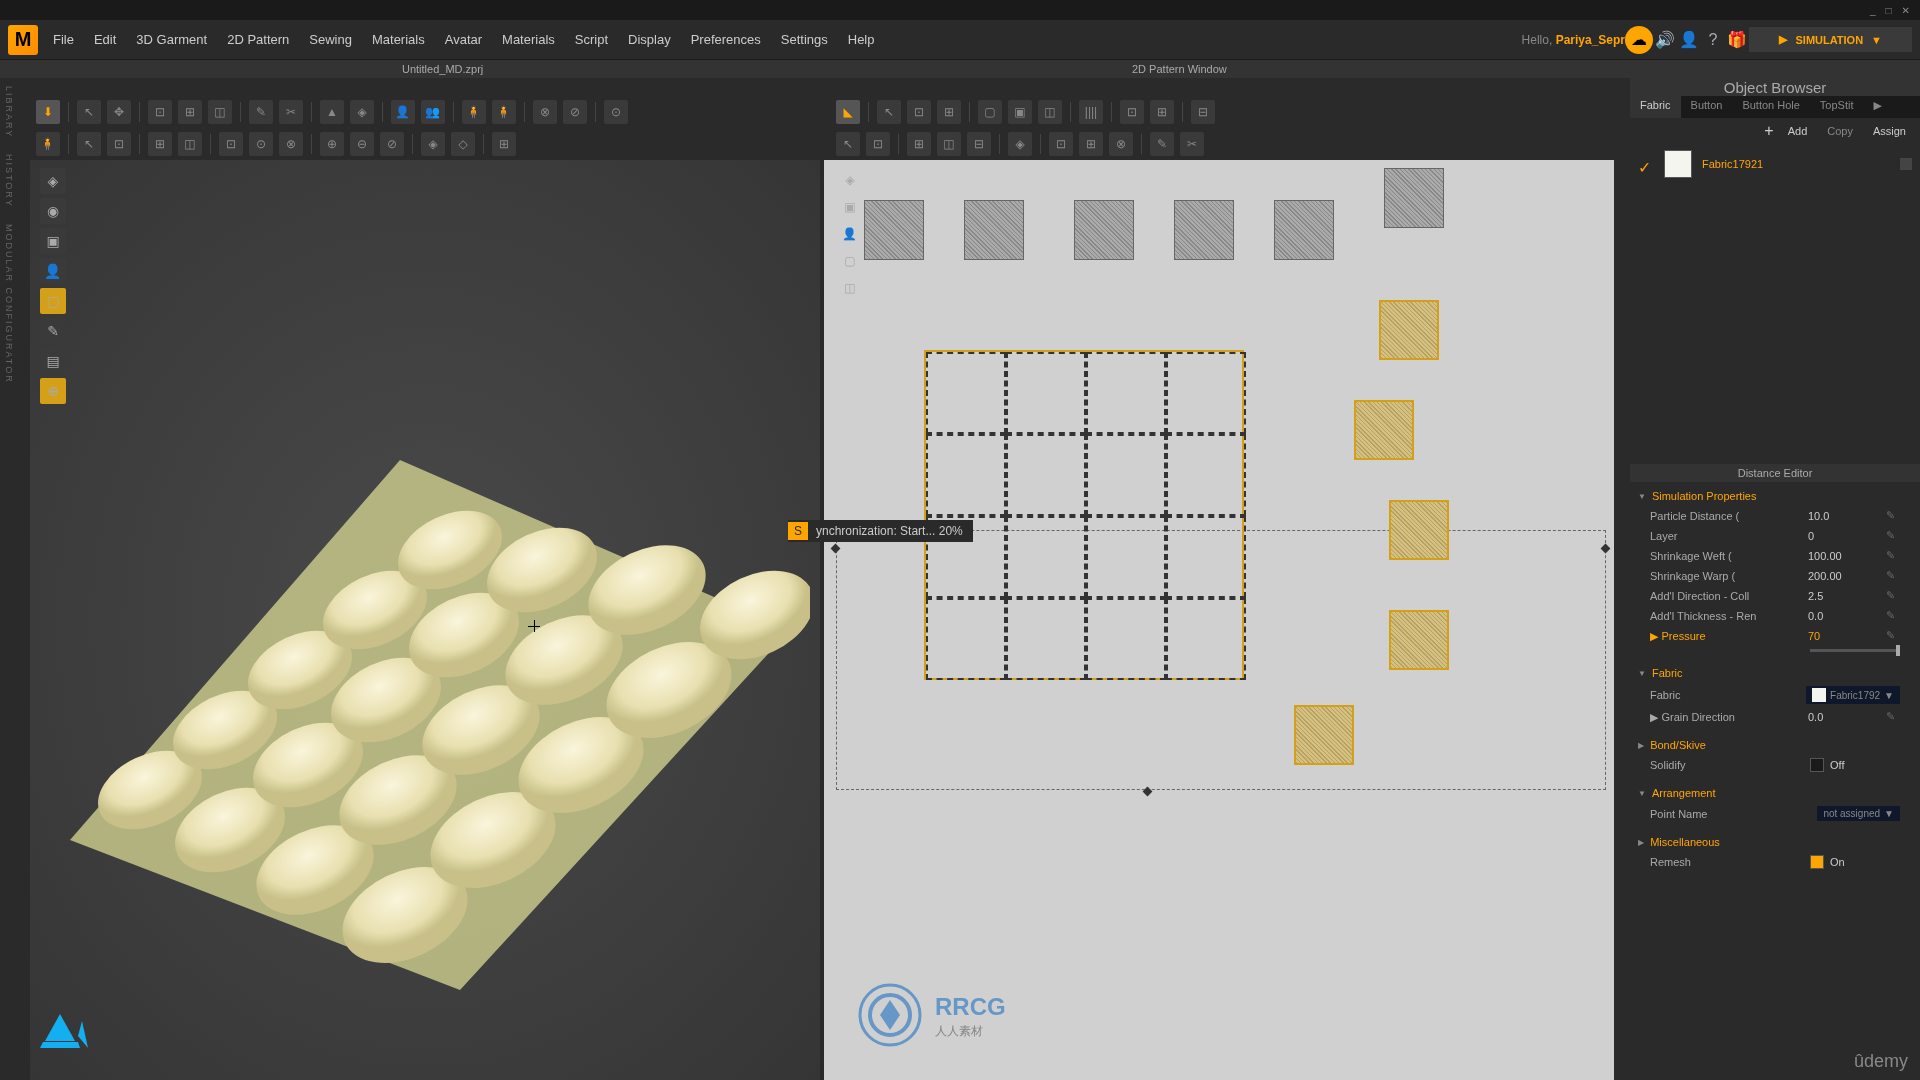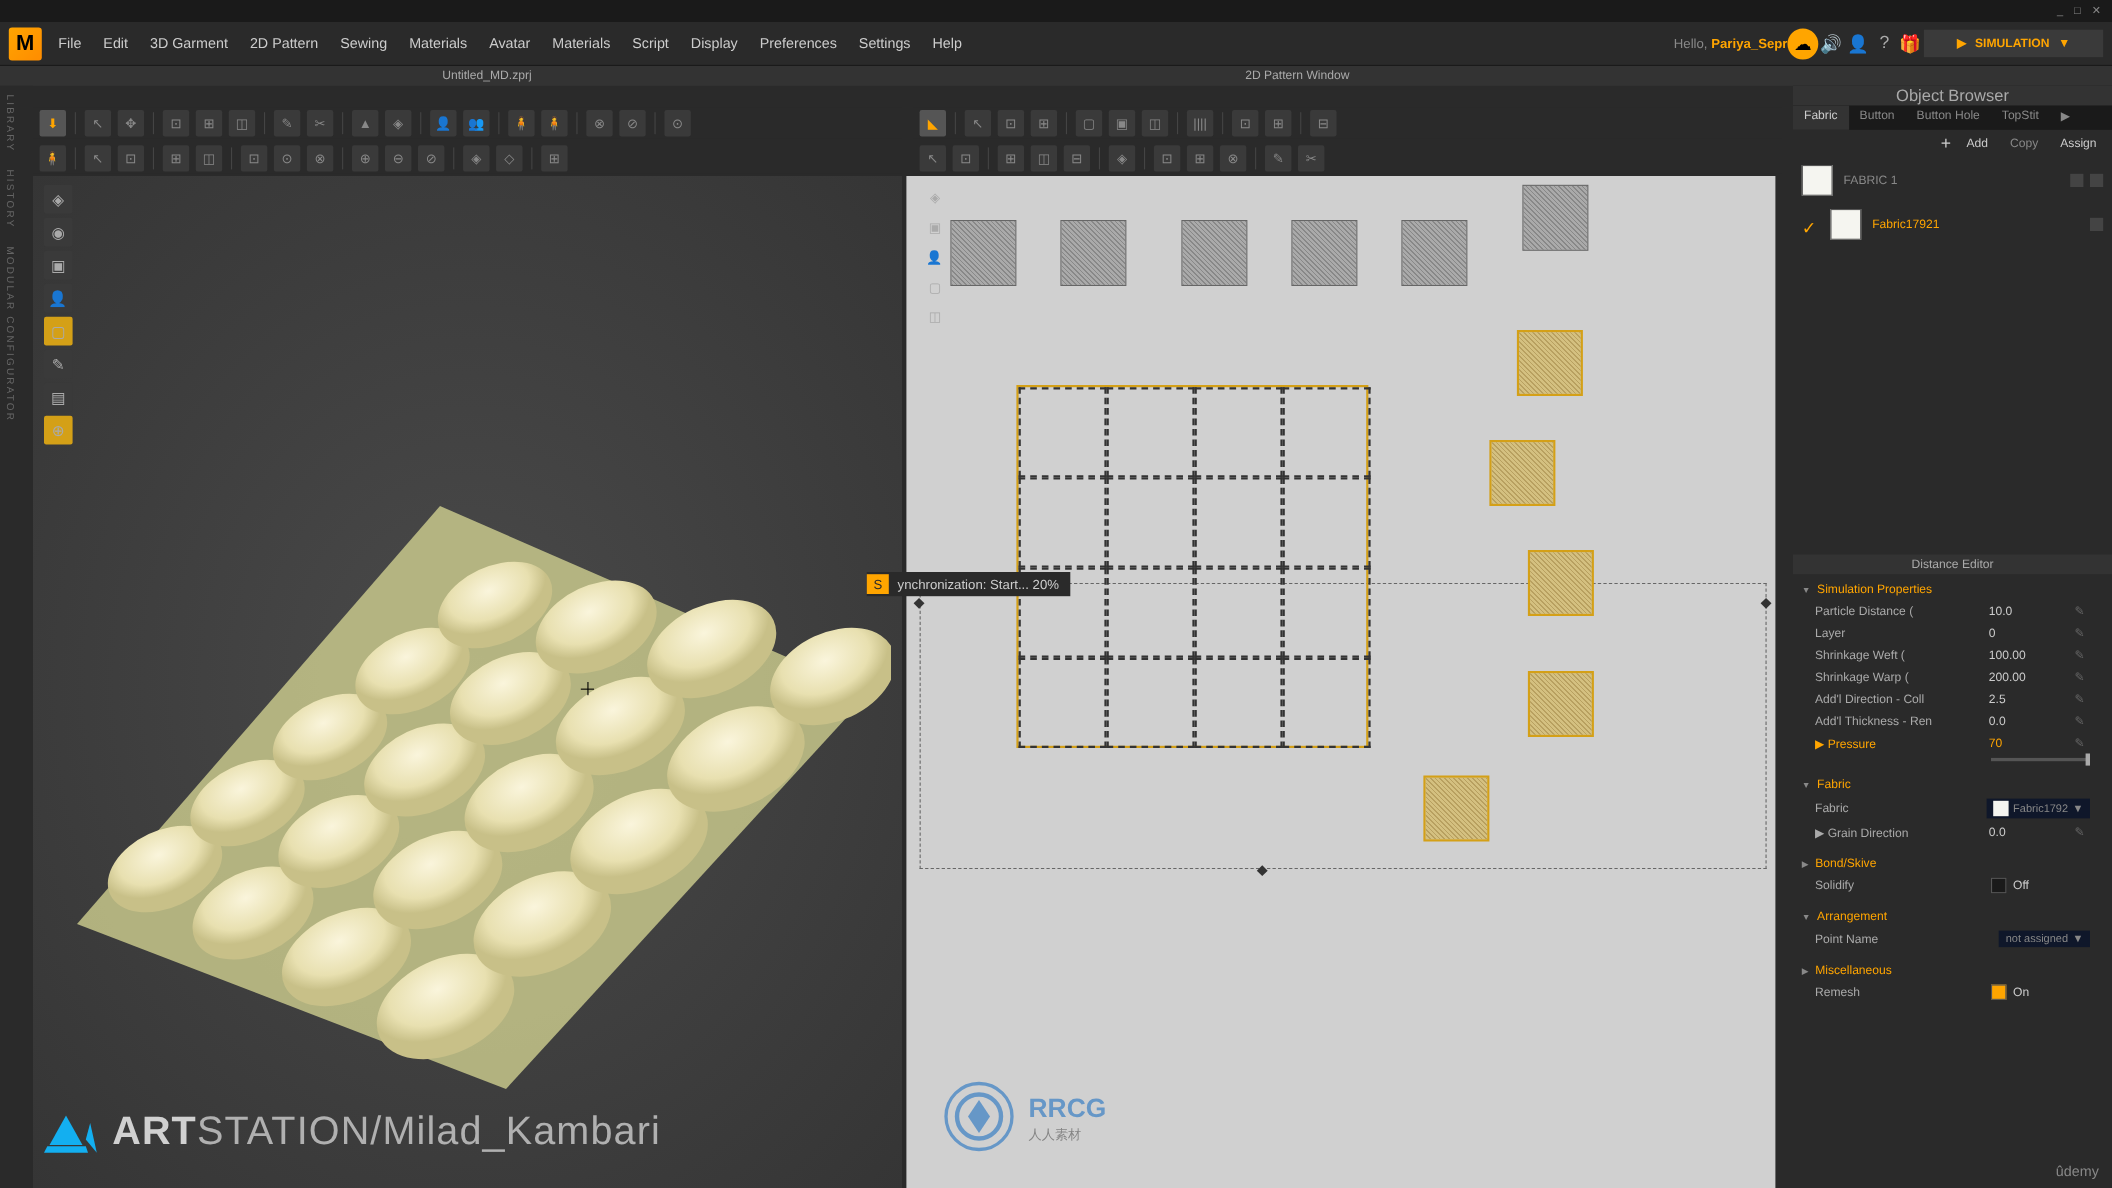--- a/index.html
+++ b/index.html
@@ -100,21 +100,21 @@
     .prop-checkbox.checked { background: #ffa500; }
     .prop-slider { width: 90px; height: 3px; background: #555; position: relative; margin-left: 8px; }
     .prop-slider::after { content: ""; position: absolute; right: 0; top: -4px; width: 4px; height: 11px; background: #aaa; }
     
     .watermark { position: absolute; bottom: 30px; left: 40px; display: flex; align-items: center; gap: 12px; z-index: 30; }
     .artstation-logo { width: 50px; height: 44px; }
     .watermark-text { font-size: 36px; color: #b0b0b0; letter-spacing: 1px; }
     .watermark-bold { font-weight: bold; color: #d0d0d0; }
     
     .watermark-2 { position: absolute; bottom: 30px; left: 855px; width: 200px; height: 70px; z-index: 30; opacity: 0.7; }
-    .udemy-logo { position: absolute; bottom: 8px; right: 12px; font-size: 13px; color: #888; z-index: 30; }
+    .udemy-logo { position: absolute; bottom: 8px; right: 12px; font-size: 18px; color: #888; z-index: 30; }
   </style>
 </head>
 <body>
 
 <div class="title-bar">
   <span>_</span>
   <span>□</span>
   <span>✕</span>
 </div>
 
@@ -374,28 +374,20 @@
     <div class="panel-tab">▶</div>
   </div>
   <div class="panel-toolbar">
     <span style="color:#ccc;">+</span>
     <span class="panel-btn active">Add</span>
     <span class="panel-btn">Copy</span>
     <span class="panel-btn active">Assign</span>
   </div>
 
   <div class="fabric-item">
-    <div class="fabric-swatch"></div>
-    <span class="fabric-name">FABRIC 1</span>
-    <div class="fabric-icons">
-      <div class="fabric-icon-small"></div>
-      <div class="fabric-icon-small"></div>
-    </div>
-  </div>
-  <div class="fabric-item">
     <span class="fabric-check">✓</span>
     <div class="fabric-swatch"></div>
     <span class="fabric-name active">Fabric17921</span>
     <div class="fabric-icons">
       <div class="fabric-icon-small"></div>
     </div>
   </div>
 
   <div class="property-editor">
     <div class="prop-header">Distance Editor</div>
@@ -487,23 +479,20 @@
     </div>
   </div>
 </div>
 
 <div class="watermark">
   <svg class="artstation-logo" viewBox="0 0 50 44">
     <polygon points="5,35 35,35 20,8" fill="#13aff0"></polygon>
     <polygon points="0,42 40,42 38,36 3,36" fill="#13aff0"></polygon>
     <polygon points="38,30 48,42 42,15" fill="#13aff0"></polygon>
   </svg>
-  <span class="watermark-text">
-    <span class="watermark-bold">ART</span><span>STATION</span><span>/Milad_Kambari</span>
-  </span>
 </div>
 
 <div class="watermark-2">
   <svg viewBox="0 0 200 70">
     <circle cx="35" cy="35" r="30" fill="none" stroke="#3a7fc4" stroke-width="3"></circle>
     <circle cx="35" cy="35" r="20" fill="none" stroke="#3a7fc4" stroke-width="4"></circle>
     <polygon points="35,20 45,35 35,50 25,35" fill="#3a7fc4"></polygon>
     <text x="80" y="35" fill="#3a7fc4" font-size="24" font-weight="bold">RRCG</text>
     <text x="80" y="55" fill="#666" font-size="12">人人素材</text>
   </svg>

